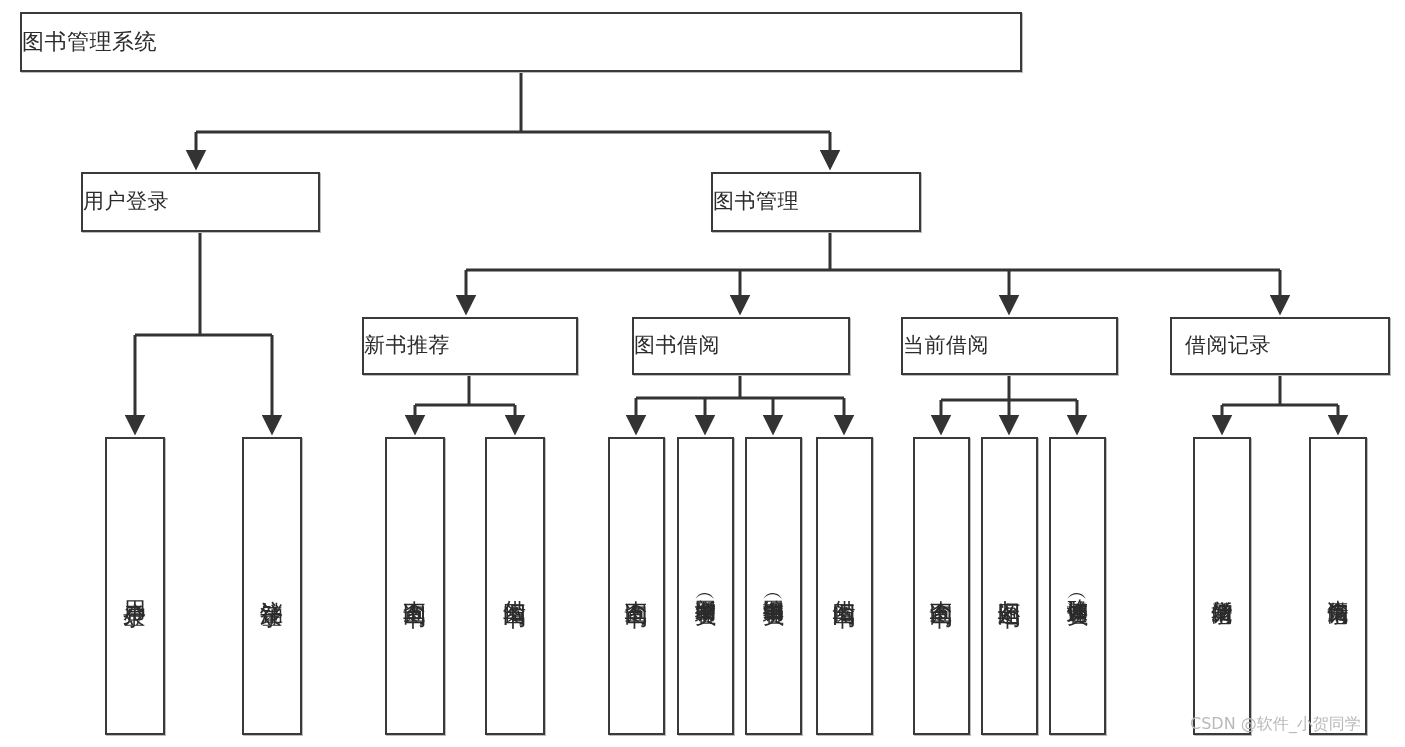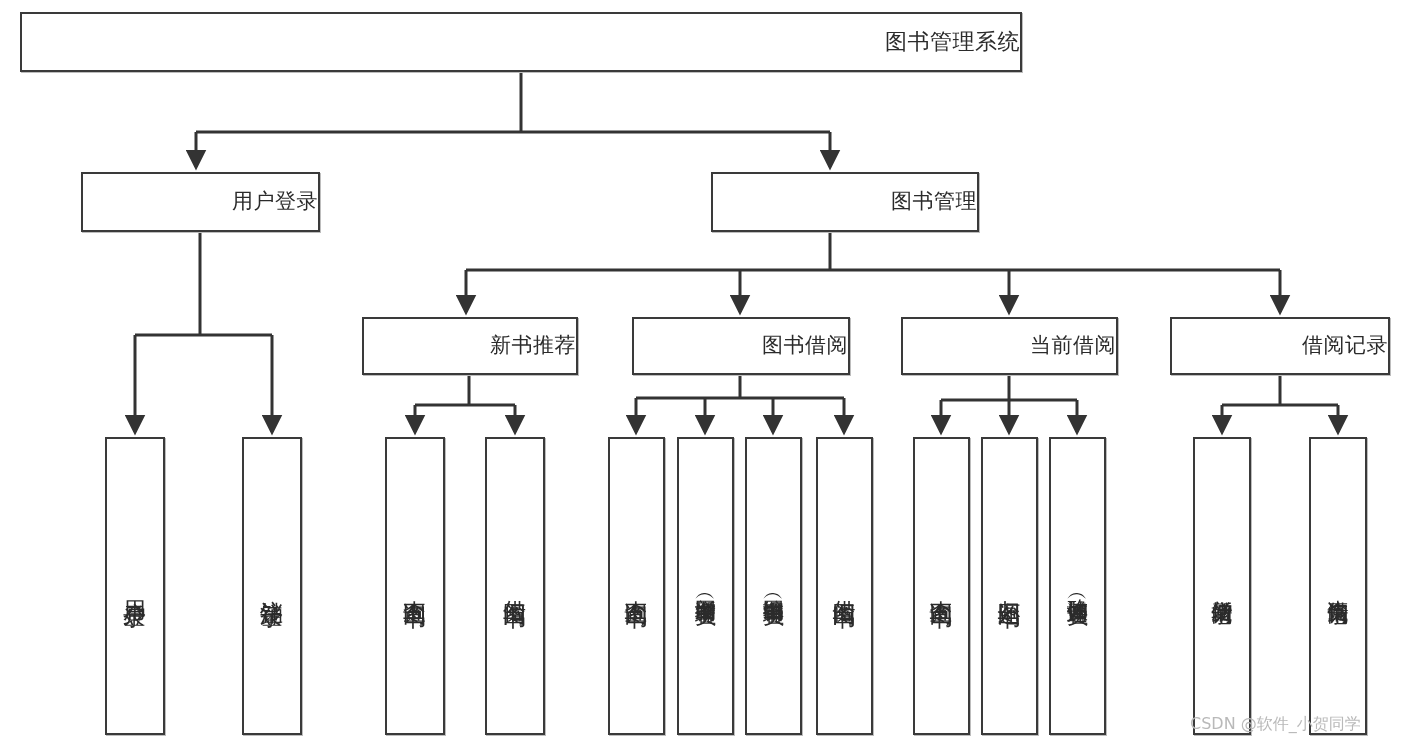--- a/index.html
+++ b/index.html
@@ -27,21 +27,21 @@
     pointer-events: none;
   }
   .node {
     position: absolute;
     box-sizing: border-box;
     background: #ffffff;
     border: 2px solid #3a3a3a;
     box-shadow: 1px 1px 0 0 #bdbdbd;
     display: flex;
     align-items: center;
-    justify-content: flex-end;
+    justify-content: flex-start;
     color: #2b2b2b;
     z-index: 2;
   }
   .node-label {
     display: block;
     text-align: center;
     color: #2b2b2b;
     letter-spacing: 0.5px;
   }
   
@@ -136,31 +136,31 @@
     </g>
   </svg>
 
   <div class="node horiz root" style="left:20px; top:12px; width:1002px; height:60px;">
     <span class="node-label">图书管理系统</span>
   </div>
 
   <div class="node horiz" style="left:81px; top:172px; width:239px; height:60px;">
     <span class="node-label">用户登录</span>
   </div>
-  <div class="node horiz" style="left:711px; top:172px; width:268px; height:60px;">
+  <div class="node horiz" style="left:711px; top:172px; width:210px; height:60px;">
     <span class="node-label">图书管理</span>
   </div>
 
   <div class="node horiz" style="left:362px; top:317px; width:216px; height:58px;">
     <span class="node-label">新书推荐</span>
   </div>
   <div class="node horiz" style="left:632px; top:317px; width:218px; height:58px;">
     <span class="node-label">图书借阅</span>
   </div>
-  <div class="node horiz" style="left:901px; top:317px; width:217px; height:58px;padding-left:27px;">
+  <div class="node horiz" style="left:901px; top:317px; width:217px; height:58px;">
     <span class="node-label">当前借阅</span>
   </div>
   <div class="node horiz" style="left:1170px; top:317px; width:220px; height:58px;padding-left:13px;">
     <span class="node-label">借阅记录</span>
   </div>
 
   <div class="node vert" style="left:105px; top:437px; width:60px; height:298px;">
     <span class="node-label">用户登录</span>
   </div>
   <div class="node vert" style="left:242px; top:437px; width:60px; height:298px;">

